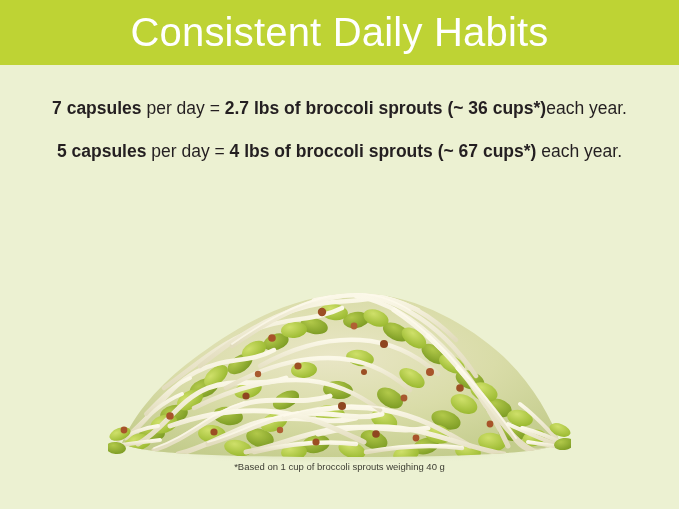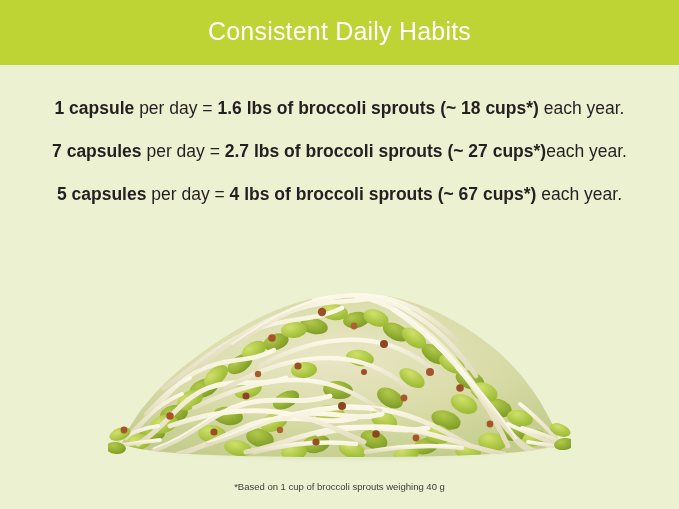--- a/index.html
+++ b/index.html
@@ -30,21 +30,21 @@
     width: 679px;
     height: 65px;
     background: #bed334;
     display: flex;
     align-items: center;
     justify-content: center;
   }
   .header-title {
     color: #ffffff;
     font-family: "Liberation Sans", sans-serif;
-    font-size: 25px;
+    font-size: 40px;
     font-weight: 400;
     letter-spacing: 0.2px;
     line-height: 1;
     margin: 0;
     padding-bottom: 2px;
     white-space: nowrap;
   }
 
   
   .statements {
@@ -81,21 +81,21 @@
   .sprouts-wrap svg {
     display: block;
     width: 463px;
     height: 235px;
   }
 
   
   .footnote {
     position: absolute;
     left: 0;
-    top: 480px;
+    top: 460px;
     width: 679px;
     text-align: center;
     color: #3d3d33;
     font-family: "Liberation Sans", sans-serif;
     font-size: 9.5px;
     font-weight: 400;
     line-height: 14px;
     white-space: nowrap;
   }
 </style>
@@ -103,26 +103,23 @@
 <body>
 
 <div id="infographic">
 
   <div class="header-band">
     <h1 class="header-title">Consistent Daily Habits</h1>
   </div>
 
   <div class="statements">
 
+
     <div class="stat-line">
-      <span class="b">1 capsule</span><span class="n"> per day = </span><span class="b">1.6 lbs of broccoli sprouts</span><span class="b"> (~ 18 cups*)</span><span class="n"> each year.</span>
-    </div>
-
-    <div class="stat-line">
-      <span class="b">7 capsules</span><span class="n"> per day = </span><span class="b">2.7 lbs of broccoli sprouts</span><span class="b"> (~ 27 cups*)</span><span class="n">each year.</span>
+      <span class="b">7 capsules</span><span class="n"> per day = </span><span class="b">2.7 lbs of broccoli sprouts</span><span class="b"> (~ 36 cups*)</span><span class="n">each year.</span>
     </div>
 
     <div class="stat-line">
       <span class="b">5 capsules</span><span class="n"> per day = </span><span class="b">4 lbs of broccoli sprouts</span><span class="b"> (~ 67 cups*)</span><span class="n"> each year.</span>
     </div>
 
   </div>
 
   <div class="sprouts-wrap">
     <svg viewBox="0 0 463 235" xmlns="http://www.w3.org/2000/svg">

